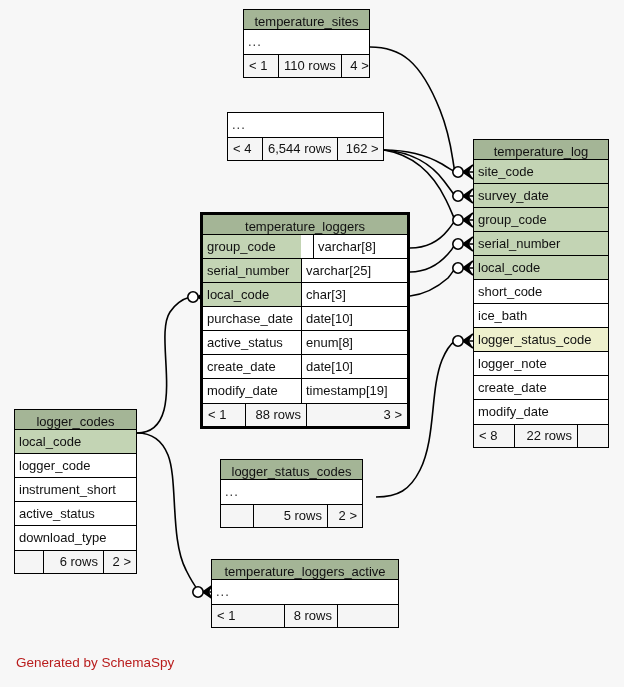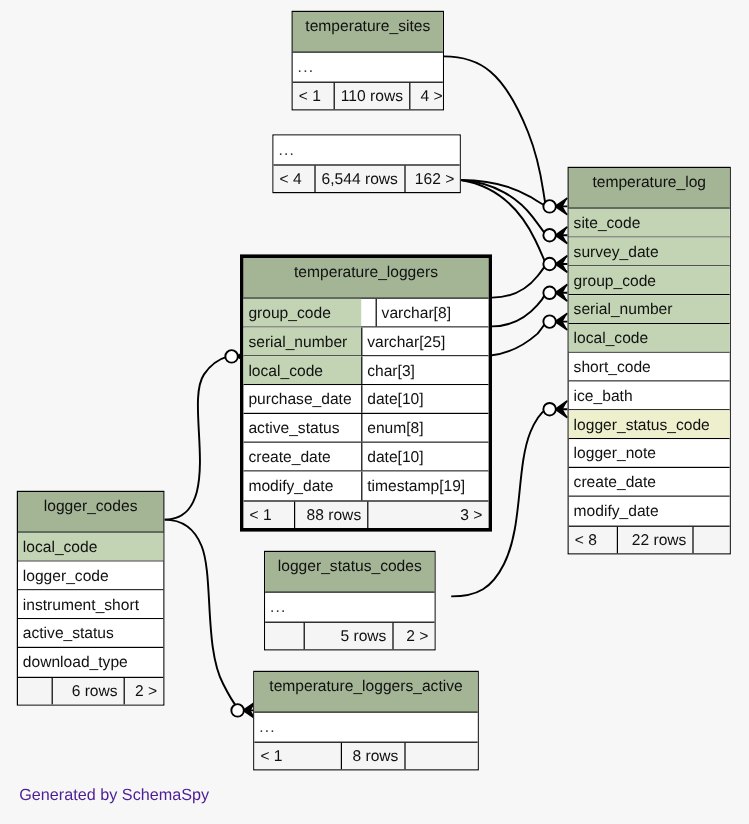--- a/index.html
+++ b/index.html
@@ -38,21 +38,21 @@
     box-sizing: border-box;
     font-size: 13px;
     color: #111111;
   }
   .table.focus {
     border-width: 3px;
   }
   .thead {
     background: #a4b596;
     text-align: center;
-    height: 34px;
+    height: 20px;
     line-height: 23px;
     border-bottom: 1px solid #000000;
     box-sizing: border-box;
     font-size: 13px;
     white-space: nowrap;
     overflow: hidden;
   }
   .rows {
     display: block;
   }
@@ -115,21 +115,21 @@
     flex: 0 0 auto;
     padding: 0 5px;
     text-align: right;
     box-sizing: border-box;
   }
   .caption {
     position: absolute;
     left: 16px;
     top: 655px;
     font-size: 13.5px;
-    color: #4c1d95;
+    color: #b91c1c;
     z-index: 3;
     white-space: nowrap;
   }
   
 </style>
 </head>
 <body>
 
 <div id="canvas">
 

